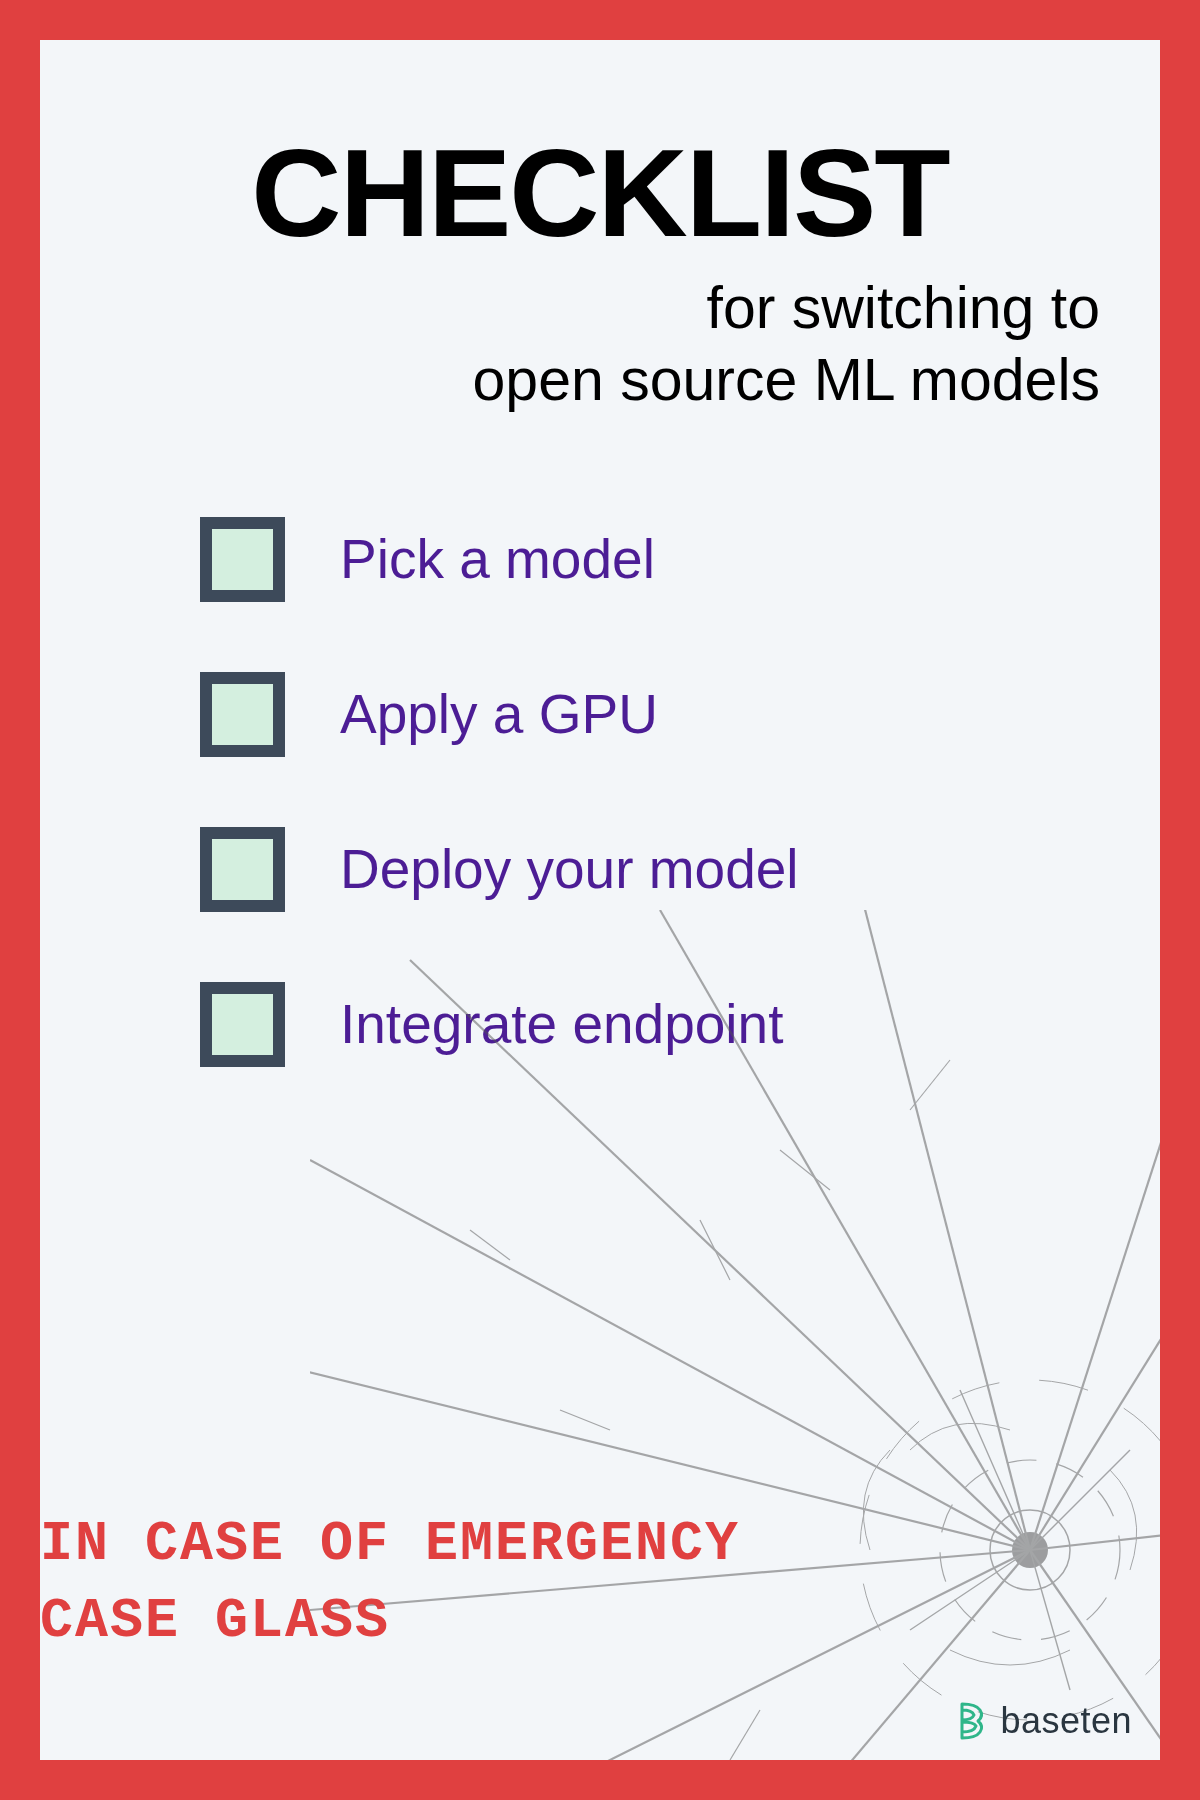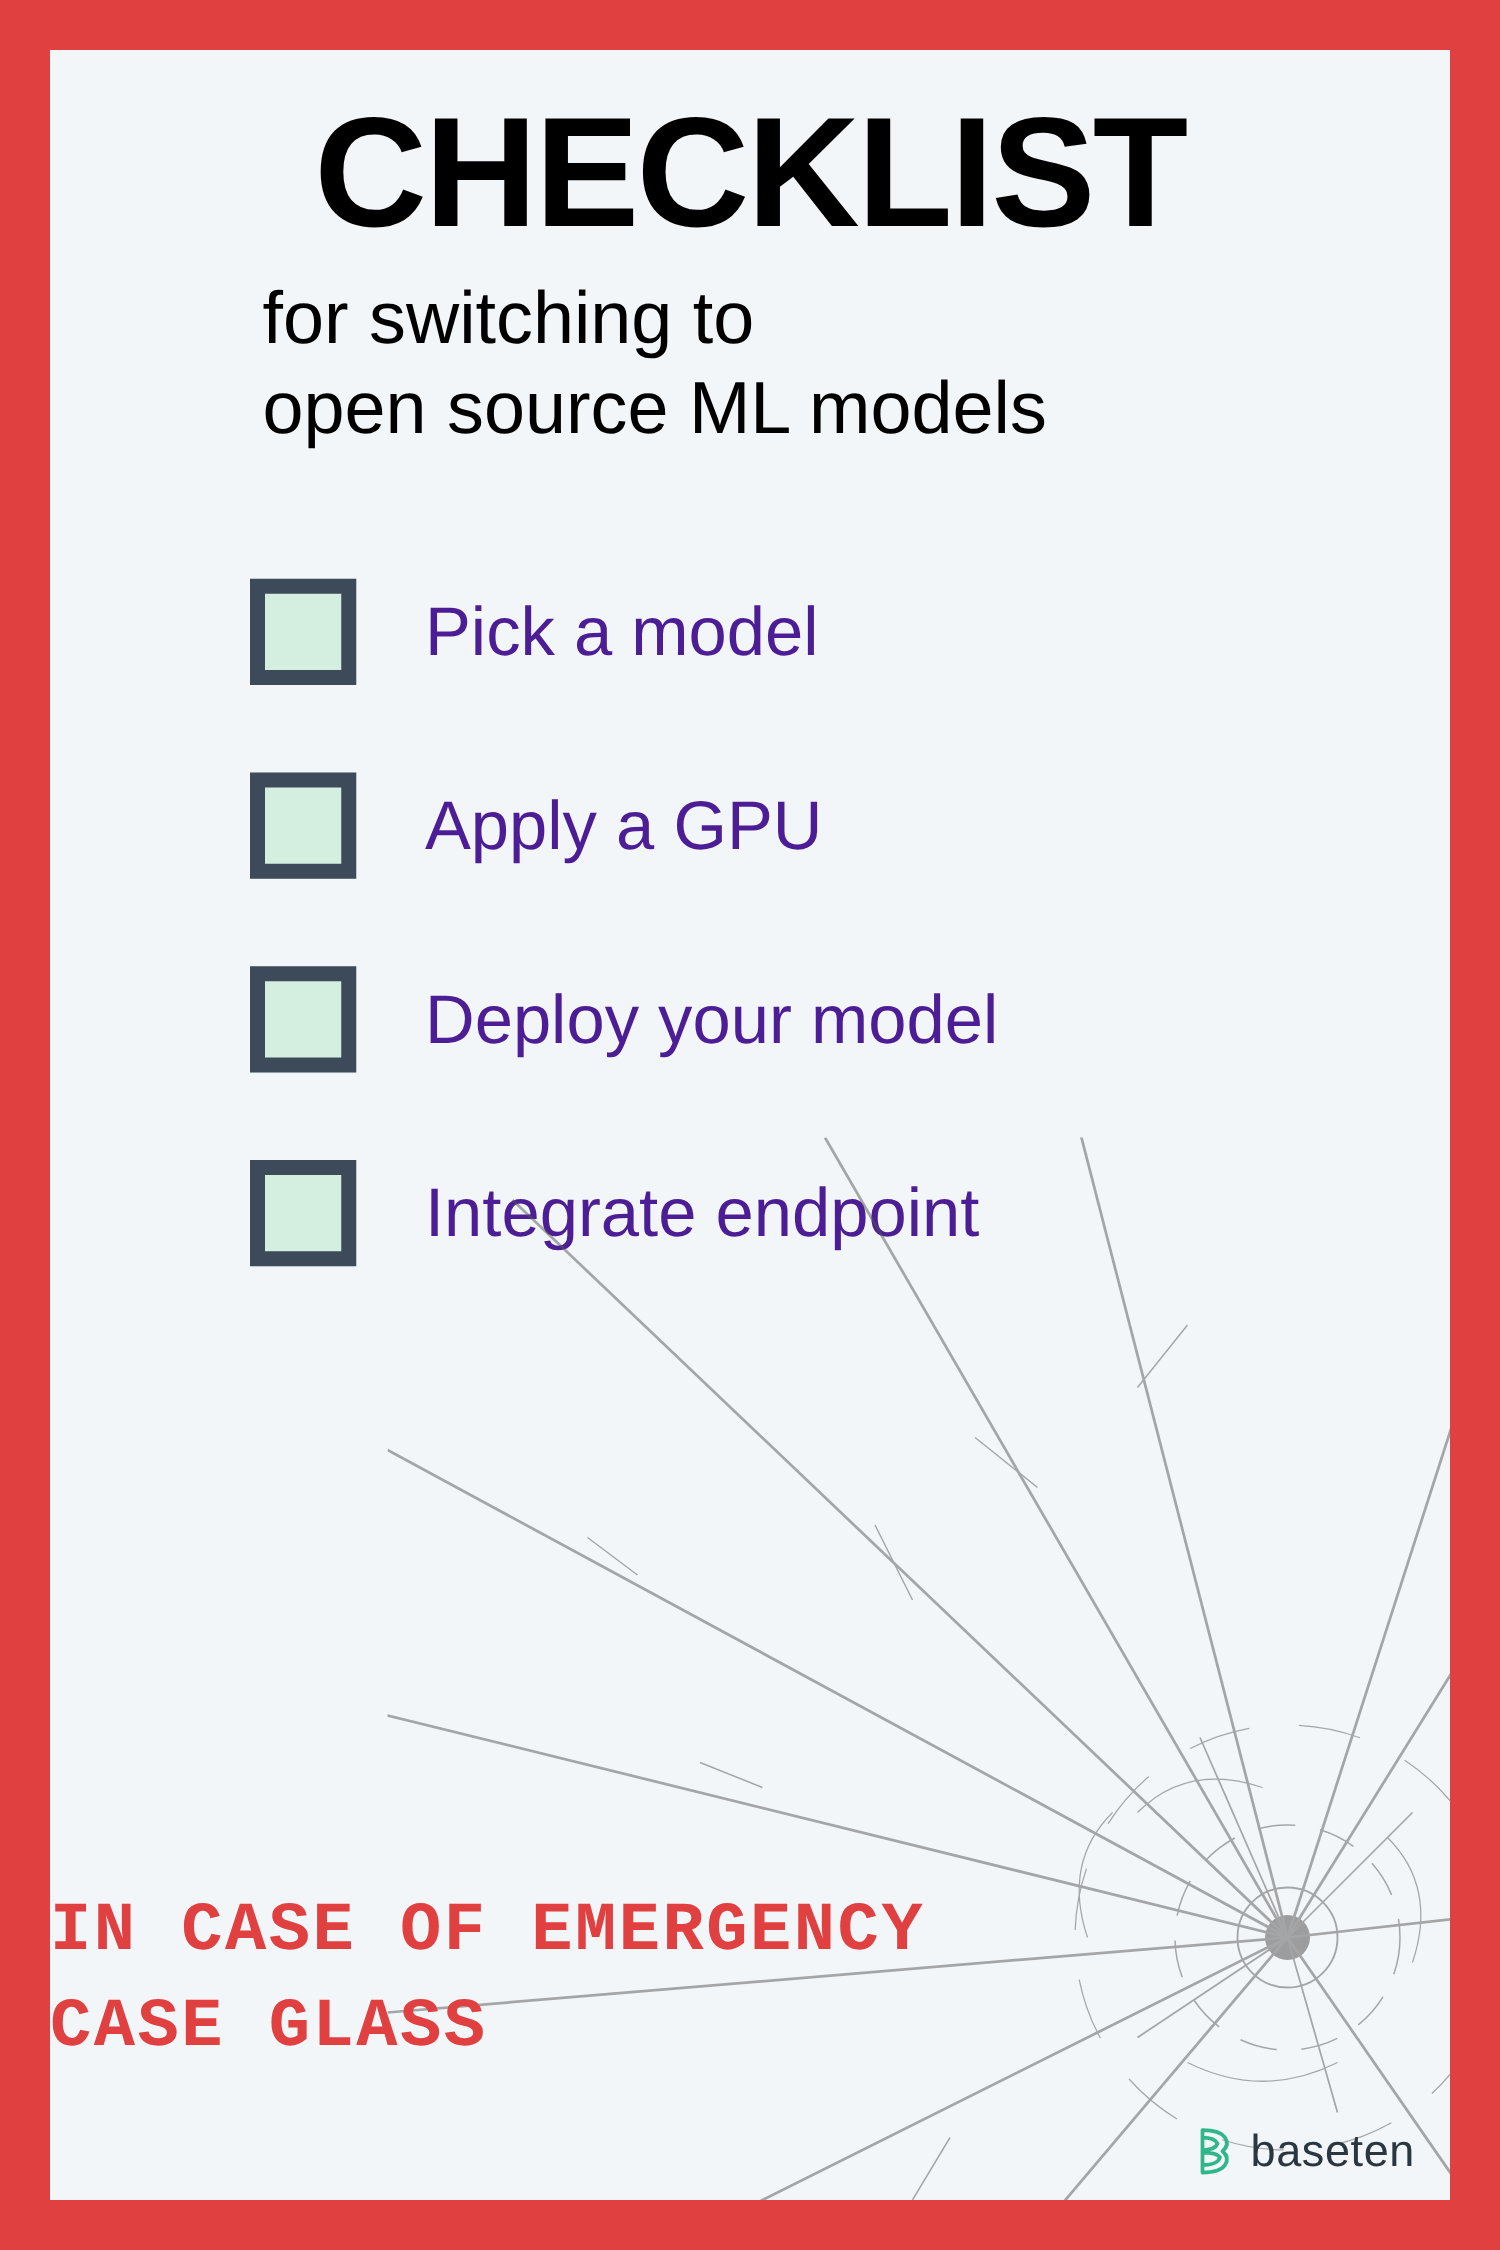--- a/index.html
+++ b/index.html
@@ -13,37 +13,37 @@
       background: #e04040;
       padding: 40px;
       font-family: -apple-system, BlinkMacSystemFont, "Segoe UI", Arial, sans-serif;
       position: relative;
       overflow: hidden;
     }
     .inner-panel {
       width: 100%;
       height: 100%;
       background: #f3f6f9;
-      padding: 36px 60px 50px 60px;
+      padding: 90px 60px 50px 60px;
       position: relative;
       overflow: hidden;
     }
     .title {
       font-size: 125px;
       font-weight: 900;
       letter-spacing: -2px;
       color: #000;
       text-align: center;
       line-height: 1;
     }
     .subtitle {
       font-size: 59px;
       font-weight: 400;
       color: #000;
-      text-align: left;
+      text-align: right;
       margin-top: 18px;
       line-height: 1.22;
       padding-left: 110px;
     }
     .checklist {
       margin-top: 100px;
       padding-left: 100px;
     }
     .check-item {
       display: flex;

